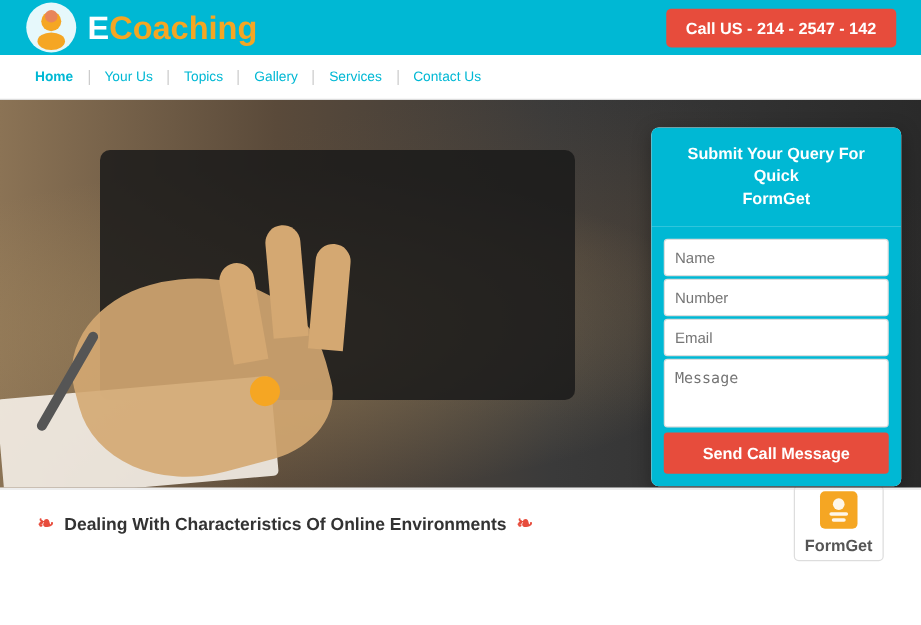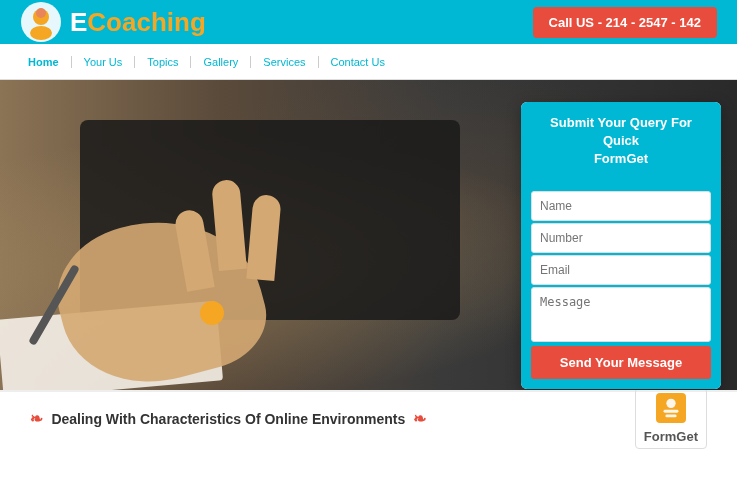--- a/index.html
+++ b/index.html
@@ -328,21 +328,21 @@
   <div class="query-form">
     <div class="form-header">
       <span>Submit Your Query For Quick</span><br>
       <span>FormGet</span>
     </div>
     <div class="form-body">
       <input class="form-input" type="text" placeholder="Name" style="">
       <input class="form-input" type="tel" placeholder="Number" style="">
       <input class="form-input" type="email" placeholder="Email" style="">
       <textarea class="form-textarea" placeholder="Message" style=""></textarea>
-      <button class="send-btn">Send Your Message</button>
+      <button class="send-btn">Send Call Message</button>
     </div>
 
   </div>
 </div>
 
 <div class="footer-bar">
   <div class="footer-text">
     <span class="footer-leaf">❧</span>
     <span>Dealing With Characteristics Of Online Environments</span>
     <span class="footer-leaf">❧</span>

